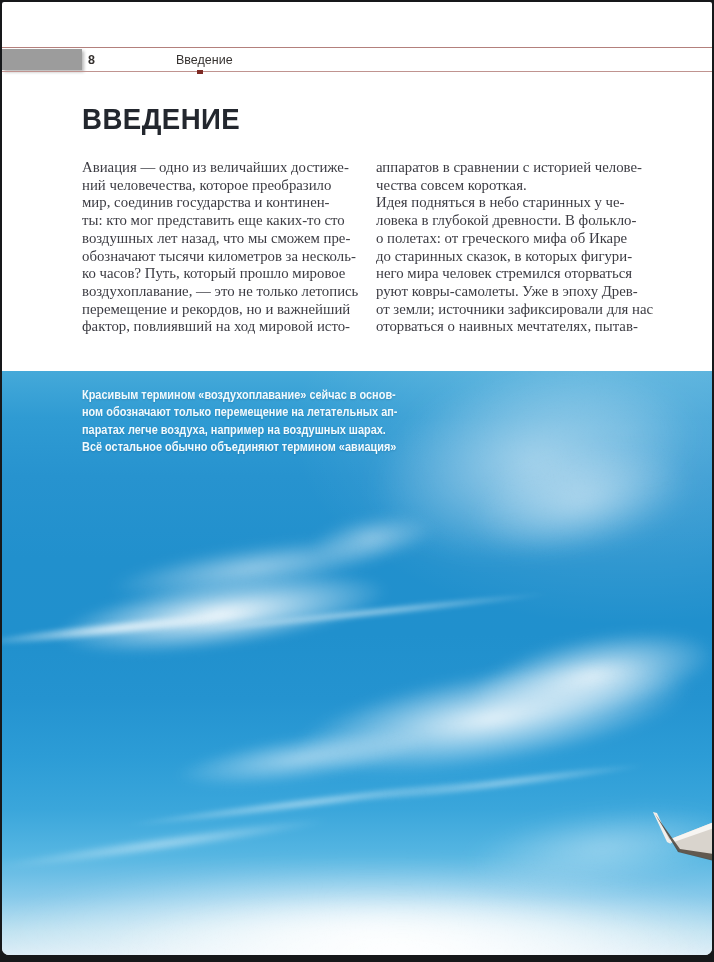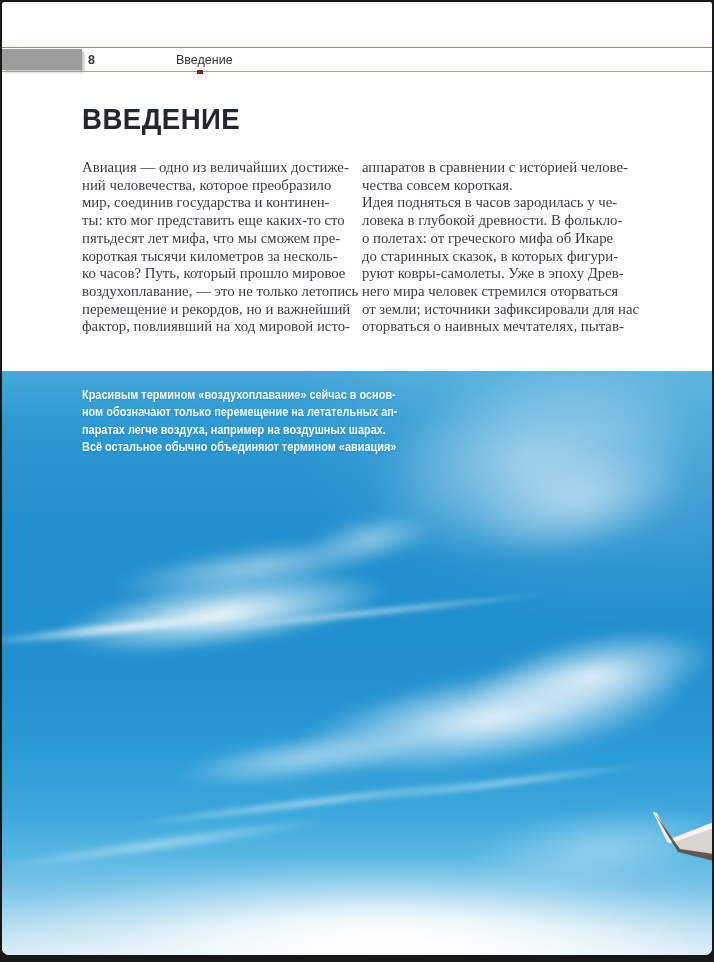--- a/index.html
+++ b/index.html
@@ -20,21 +20,21 @@
   .header-accent-tick { position:absolute; left:195px; top:68px; width:6px; height:4px; background:#7d2a24; }
 
   
   .chapter-title { position:absolute; left:80px; top:100px; font-size:30px; font-weight:700;
                    letter-spacing:.5px; color:#23272e; transform:scaleX(.92); transform-origin:left top;
                    white-space:nowrap; }
 
   
   .body-columns { position:absolute; left:80px; top:157px; width:574px; display:flex; }
   .col { width:278px; }
-  .col-right { margin-left:2px; }
+  .col-right { margin-left:16px; }
   .col .line { font-family:"Liberation Serif", serif; font-size:14.8px; line-height:17.7px;
                color:#3c3c43; white-space:nowrap; }
 
   
   .sky-photo { position:absolute; left:0; top:369px; width:710px; height:584px; overflow:hidden;
     background:linear-gradient(180deg,
       #45a9d9 0%, #2f9bd3 8%, #2793cf 18%, #2190cd 32%, #2090cd 45%,
       #2493d0 56%, #2c9cd6 66%, #3aa6db 75%, #56b6e2 83%, #86c9ea 90%,
       #bfe2f1 96%, #ddeef7 100%); }
   .sky-sheen { position:absolute; left:0; top:0; width:100%; height:100%;
@@ -81,36 +81,36 @@
     <div class="header-accent-tick"></div>
 
     <div class="chapter-title">ВВЕДЕНИЕ</div>
 
     <div class="body-columns">
       <div class="col col-left">
           <div class="line">Авиация — одно из величайших достиже-</div>
           <div class="line">ний человечества, которое преобразило</div>
           <div class="line">мир, соединив государства и континен-</div>
           <div class="line">ты: кто мог представить еще каких-то сто</div>
-          <div class="line">пятьдесят лет мифа, что мы сможем пре-</div>
-          <div class="line">короткая тысячи километров за несколь-</div>
+          <div class="line">воздушных лет назад, что мы сможем пре-</div>
+          <div class="line">обозначают тысячи километров за несколь-</div>
           <div class="line">ко часов? Путь, который прошло мировое</div>
           <div class="line">воздухоплавание, — это не только летопись</div>
           <div class="line">перемещение и рекордов, но и важнейший</div>
           <div class="line">фактор, повлиявший на ход мировой исто-</div>
         </div>
       <div class="col col-right">
           <div class="line">аппаратов в сравнении с историей челове-</div>
           <div class="line">чества совсем короткая.</div>
-          <div class="line">Идея подняться в часов зародилась у че-</div>
+          <div class="line">Идея подняться в небо старинных у че-</div>
           <div class="line">ловека в глубокой древности. В фолькло-</div>
           <div class="line">о полетах: от греческого мифа об Икаре</div>
           <div class="line">до старинных сказок, в которых фигури-</div>
+          <div class="line">него мира человек стремился оторваться</div>
           <div class="line">руют ковры-самолеты. Уже в эпоху Древ-</div>
-          <div class="line">него мира человек стремился оторваться</div>
           <div class="line">от земли; источники зафиксировали для нас</div>
           <div class="line">оторваться о наивных мечтателях, пытав-</div>
         </div>
     </div>
 
     <div class="sky-photo" title="Bright blue sky with wispy cirrus clouds; an airplane wingtip with upturned winglet enters from the right edge">
       <div class="sky-sheen"></div>
       <div class="cloud c1"></div>
       <div class="cloud c2"></div>
       <div class="cloud c4"></div>

